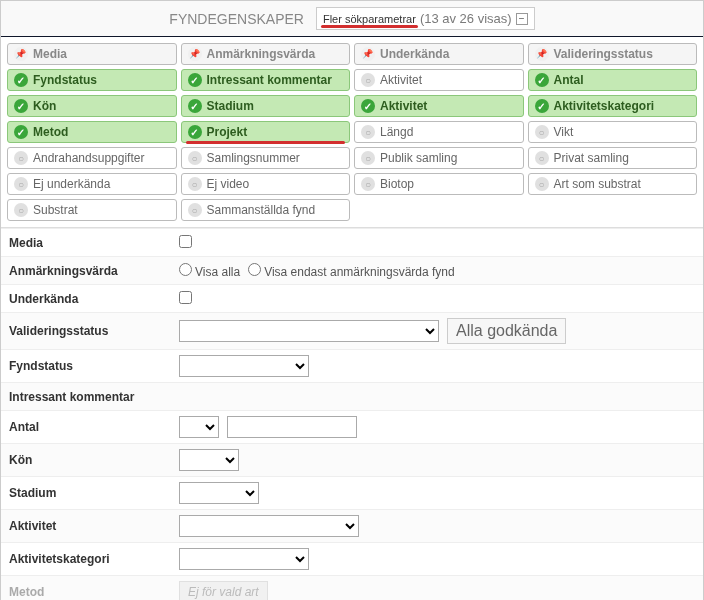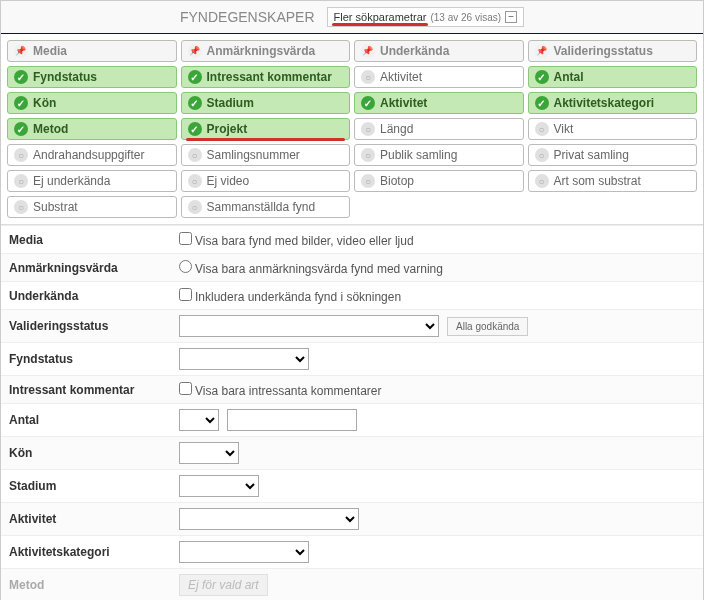--- a/index.html
+++ b/index.html
@@ -1,21 +1,21 @@
 <!DOCTYPE html>
 <html><head>
 <meta charset="utf-8">
 <style>
   * { box-sizing: border-box; margin: 0; padding: 0; font-family: Arial, Helvetica, sans-serif; }
   body { background: #fff; font-size: 12px; color: #333; width: 704px; }
   .container { border: 1px solid #ccc; }
   .header { display: flex; justify-content: center; align-items: center; padding: 6px 8px; border-bottom: 1px solid #0f172a; background: #f9f9f9; }
   .header h1 { font-size: 14px; color: #888; font-weight: normal; }
   .more-params { border: 1px solid #ccc; padding: 3px 6px; font-size: 11px; display: flex; align-items: center; gap: 4px; position: relative; background:#fff;margin-left:12px;}
-  .more-params .count { color: #7a7a7a; font-size: 10px; }
+  .more-params .count { color: #7a7a7a; font-size: 13px; }
   .more-params .collapse-icon { width: 12px; height: 12px; border: 1px solid #999; display:inline-flex; align-items:center; justify-content:center; font-size:10px; line-height:1; color:#555;}
   .underline-red { position: relative; }
   .underline-red::after { content:""; position:absolute; left:-2px; right:-2px; bottom:-3px; height:3px; background:#d32f2f; border-radius:2px; }
 
   .grid-area { padding: 6px; display: grid; grid-template-columns: repeat(4, 1fr); gap: 4px; border-bottom:1px solid #ddd;}
   .chip { border: 1px solid #bbb; border-radius: 3px; padding: 3px 6px; display: flex; align-items: center; gap: 5px; font-size: 12px; cursor: pointer; background:#fff;}
   .chip.header-chip { font-weight: bold; color: #888; background: #f5f5f5; }
   .chip.active { background: #c4e9b4; border-color: #8bc77a; font-weight: bold; color:#2d5d1f;}
   .chip.inactive { background: #fff; color:#666;}
   .chip .icon { width:14px; height:14px; border-radius:50%; display:inline-flex; align-items:center; justify-content:center; font-size:10px; }
@@ -31,21 +31,21 @@
   .form-row:nth-child(even){ background:#fbfbfb;}
   .form-label { width: 170px; font-size:12px; color:#333; font-weight:bold;}
   .form-label.muted { color:#aaa;}
   .form-ctrl { flex:1; display:flex; align-items:center; gap:8px; font-size:12px; color:#555;}
   .form-ctrl input[type=checkbox], .form-ctrl input[type=radio]{ margin-right:3px;}
   .form-ctrl select { border:1px solid #aaa; background:#fff; height:22px; font-size:12px;}
   .form-ctrl select.wide { width:260px;}
   .form-ctrl select.med { width:130px;}
   .form-ctrl select.sm { width:40px;}
   .form-ctrl input[type=text]{ border:1px solid #aaa; height:22px; padding:0 4px;}
-  .btn-like { border:1px solid #ccc; padding:3px 8px; background:#f7f7f7; font-size:10px; color:#666;}
+  .btn-like { border:1px solid #ccc; padding:3px 8px; background:#f7f7f7; font-size:16px; color:#666;}
   .disabled-text { color:#bbb; font-style:italic; background:#f1f1f1; padding:3px 8px; border:1px solid #e0e0e0;}
 </style>
 </head>
 <body>
 
 <div class="container">
   <div class="header">
     <h1>FYNDEGENSKAPER</h1>
     <div class="more-params">
       <span class="underline-red">Fler sökparametrar</span>
@@ -166,53 +166,51 @@
         <span>Sammanställda fynd</span>
       </div>
     <div class="chip empty"></div>
     <div class="chip empty"></div>
   </div>
 
   <div class="form-rows">
     <div class="form-row">
       <div class="form-label">Media</div>
       <div class="form-ctrl">
-          <label><input type="checkbox" style=""><span>Visa bara fynd med bilder, video eller ljud</span></label>
+          <label><input type="checkbox" style=""></label>
         </div>
     </div>
     <div class="form-row">
       <div class="form-label">Anmärkningsvärda</div>
       <div class="form-ctrl">
-        <label><input type="radio" name="anm" style=""><span>Visa bara anmärkningsvärda fynd med varning</span></label>
+        <label><input type="radio" name="anm" style=""><span>Visa alla</span></label>
+        <label><input type="radio" name="anm" style=""><span>Visa endast anmärkningsvärda fynd</span></label>
       </div>
     </div>
     <div class="form-row">
       <div class="form-label">Underkända</div>
       <div class="form-ctrl">
-          <label><input type="checkbox" style=""><span>Inkludera underkända fynd i sökningen</span></label>
+          <label><input type="checkbox" style=""></label>
         </div>
     </div>
     <div class="form-row">
       <div class="form-label">Valideringsstatus</div>
       <div class="form-ctrl">
         <select class="wide"><option></option></select>
         <span class="btn-like">Alla godkända</span>
       </div>
     </div>
     <div class="form-row">
       <div class="form-label">Fyndstatus</div>
       <div class="form-ctrl">
           <select class="med"><option></option></select>
         </div>
     </div>
     <div class="form-row">
       <div class="form-label">Intressant kommentar</div>
-      <div class="form-ctrl">
-          <label><input type="checkbox" style=""><span>Visa bara intressanta kommentarer</span></label>
-        </div>
     </div>
     <div class="form-row">
       <div class="form-label">Antal</div>
       <div class="form-ctrl">
         <select class="sm"><option></option></select>
         <input type="text" style="width: 130px;">
       </div>
     </div>
     <div class="form-row">
       <div class="form-label">Kön</div>

